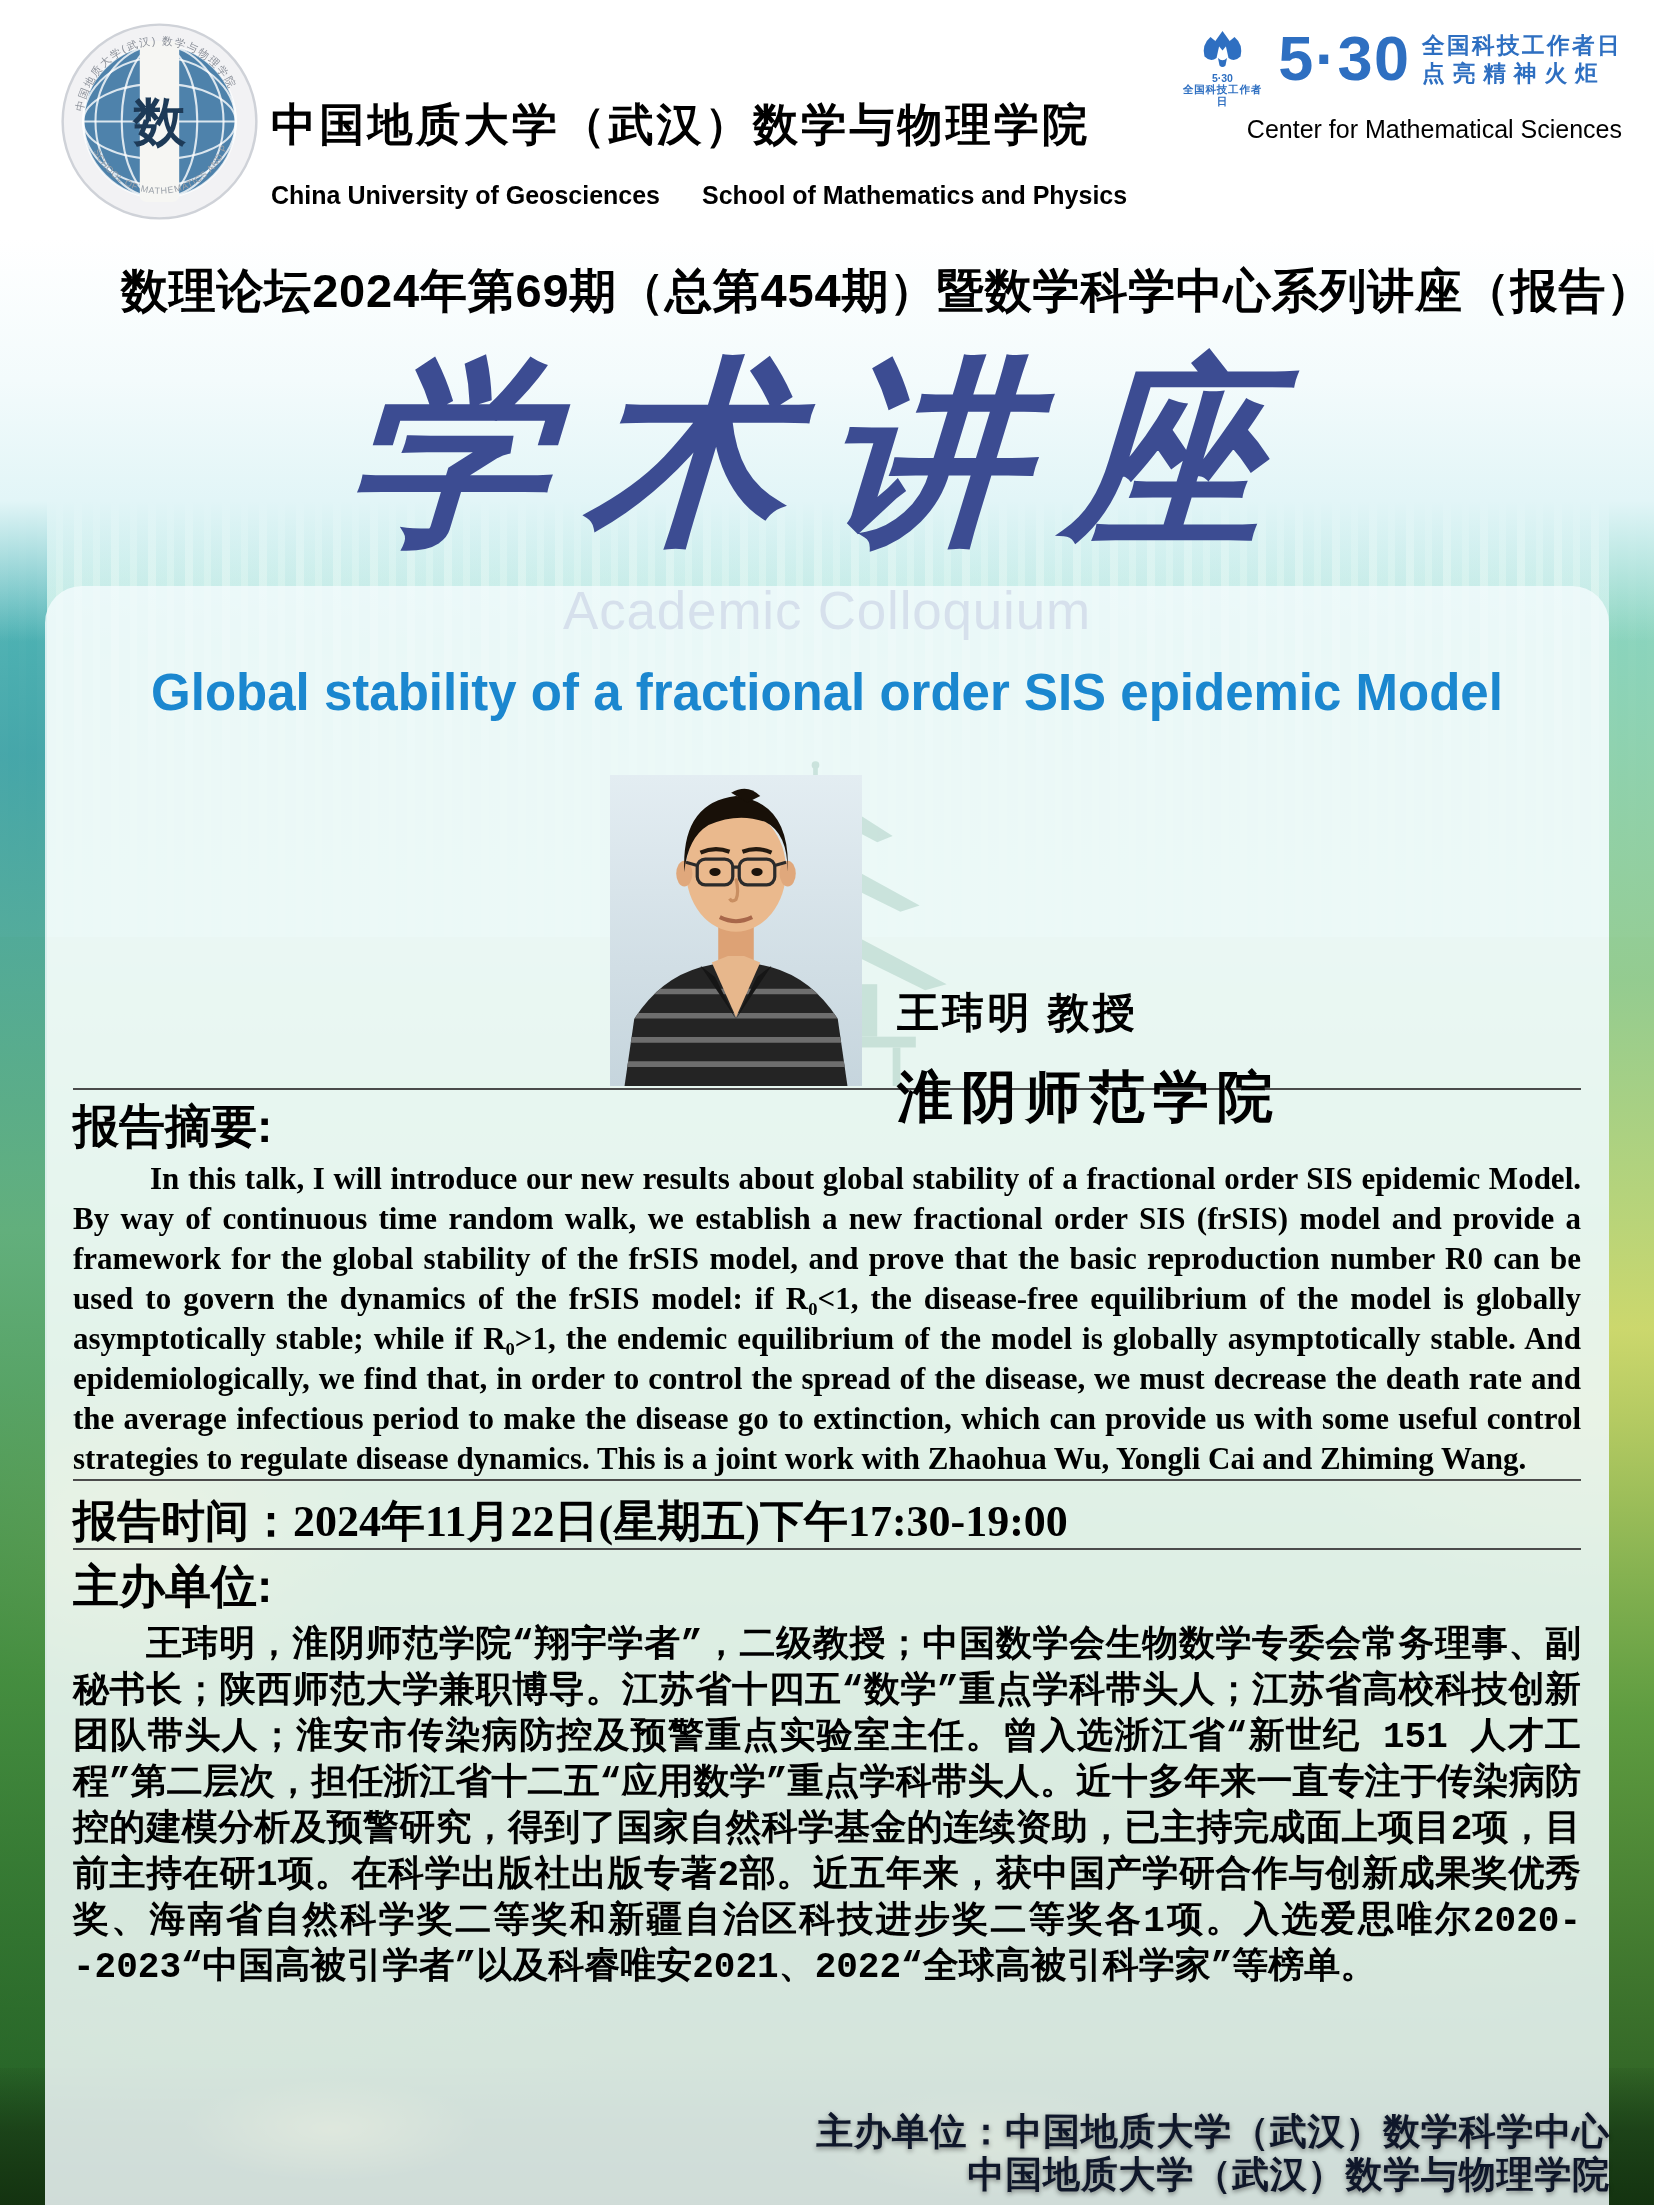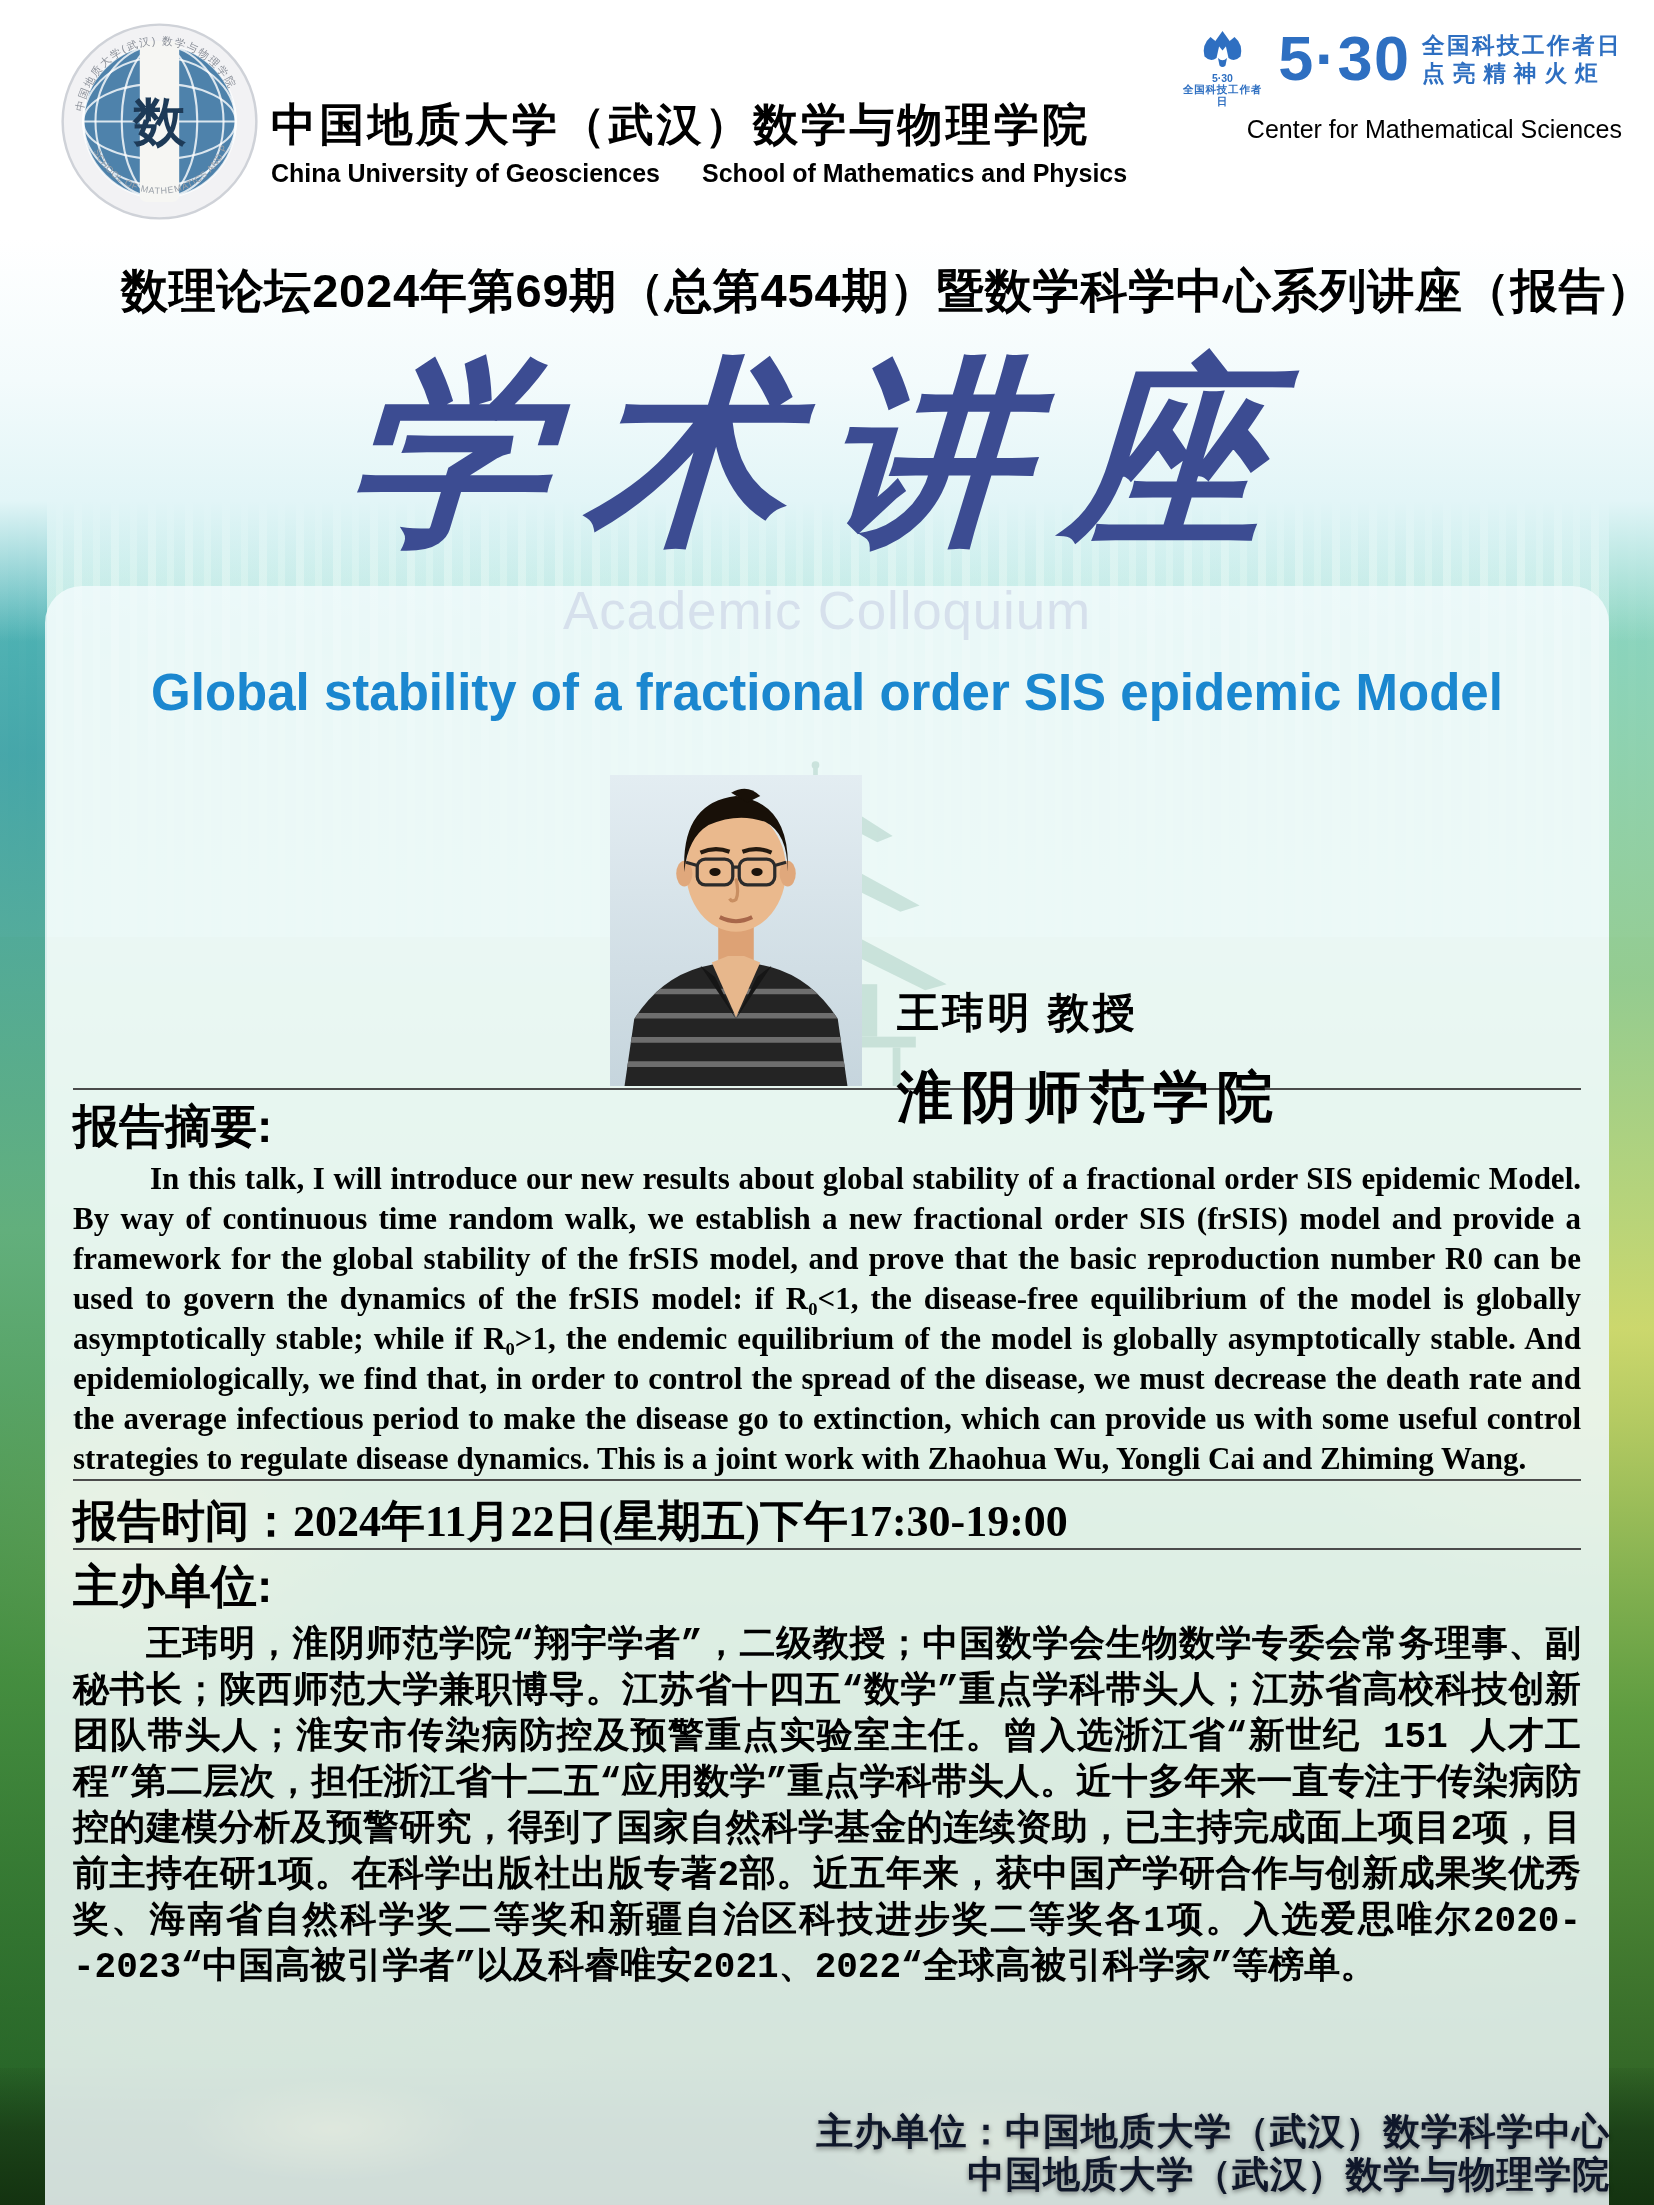--- a/index.html
+++ b/index.html
@@ -46,21 +46,21 @@
   }
   .bg-fade{
     position:absolute; left:0; right:0; top:238px; height:404px;
     background:linear-gradient(180deg,#ffffff 0%,#f3fbfc 35%,#e2f5f7 65%, rgba(214,240,243,0) 100%);
   }
   
   .header{position:absolute; left:0; top:0; width:100%; height:238px; background:#ffffff;}
   .seal{position:absolute; left:61px; top:22.6px; width:197px; height:197px;}
   .univ{position:absolute; left:271px; top:95px;}
   .univ-cn{font-size:45px; font-weight:900; letter-spacing:3.2px; color:#000;}
-  .univ-en{margin-top:4px; font-size:25px; font-weight:700; color:#000;}
+  .univ-en{margin-top:26px; font-size:25px; font-weight:700; color:#000;}
   .univ-en .gap{display:inline-block; width:42px;}
   .right-block{position:absolute; right:32px; top:27.5px; text-align:right;}
   .badge530{display:flex; align-items:flex-start; justify-content:flex-end; gap:11.3px;}
   .b530-iconwrap{text-align:center; width:89px;}
   .b530-icon{width:45px; height:42px;}
   .b530-tinynum{font-size:10.5px; font-weight:700; color:#2e6fc1; line-height:10.5px;}
   .b530-caption{font-size:10.5px; font-weight:700; color:#2e6fc1; line-height:12px; letter-spacing:0.8px;}
   .b530-num{font-size:63px; font-weight:700; color:#2e6fc1; line-height:60px; letter-spacing:1.6px;}
   .b530-lines{text-align:left; padding-top:4.8px;}
   .b530-l1{font-size:22.6px; font-weight:700; color:#2e6fc1; letter-spacing:2.4px; line-height:27.5px;}

